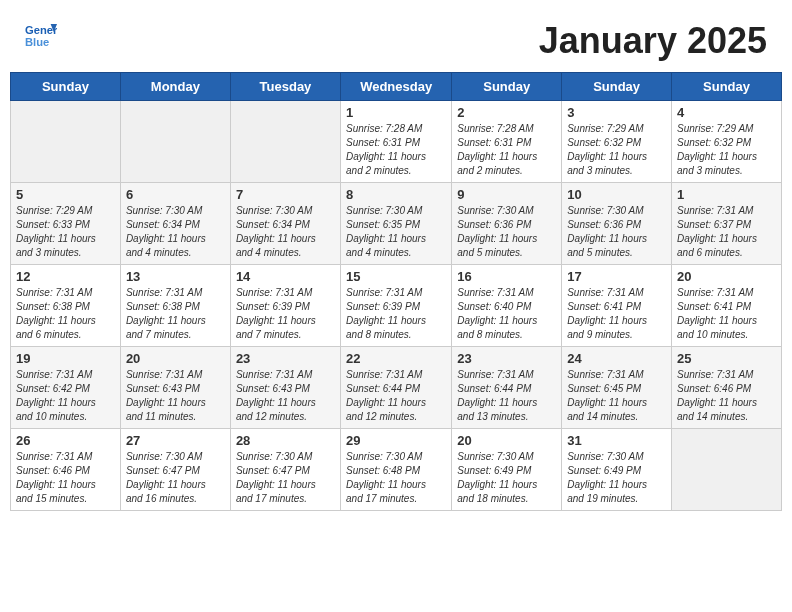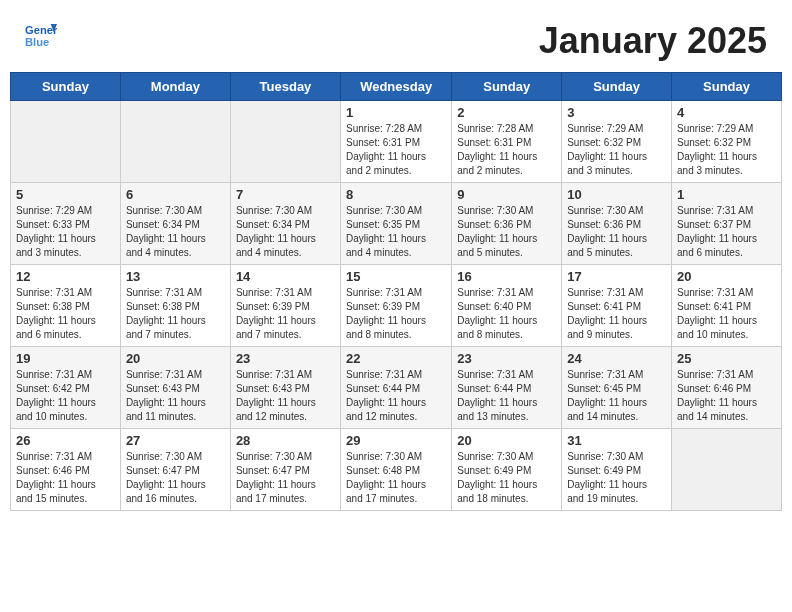--- a/index.html
+++ b/index.html
@@ -69,20 +69,21 @@
     .day-number {
       font-size: 13px;
       font-weight: bold;
       display: block;
       margin-bottom: 2px;
     }
     .cell-info {
       font-size: 10px;
       line-height: 1.4;
       color: #333;
+      font-style: italic;
     }
     .empty-cell {
       background-color: #f0f0f0 !important;
     }
   </style>
 </head>
 <body>
 
 <div class="header">
   <div class="logo">

